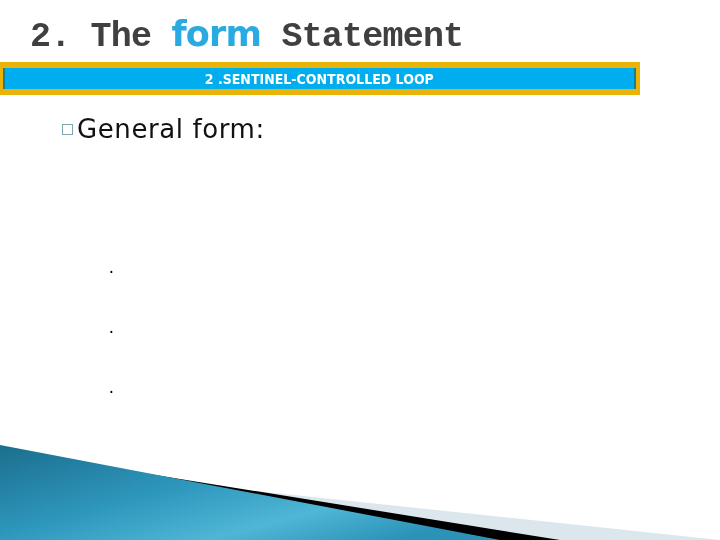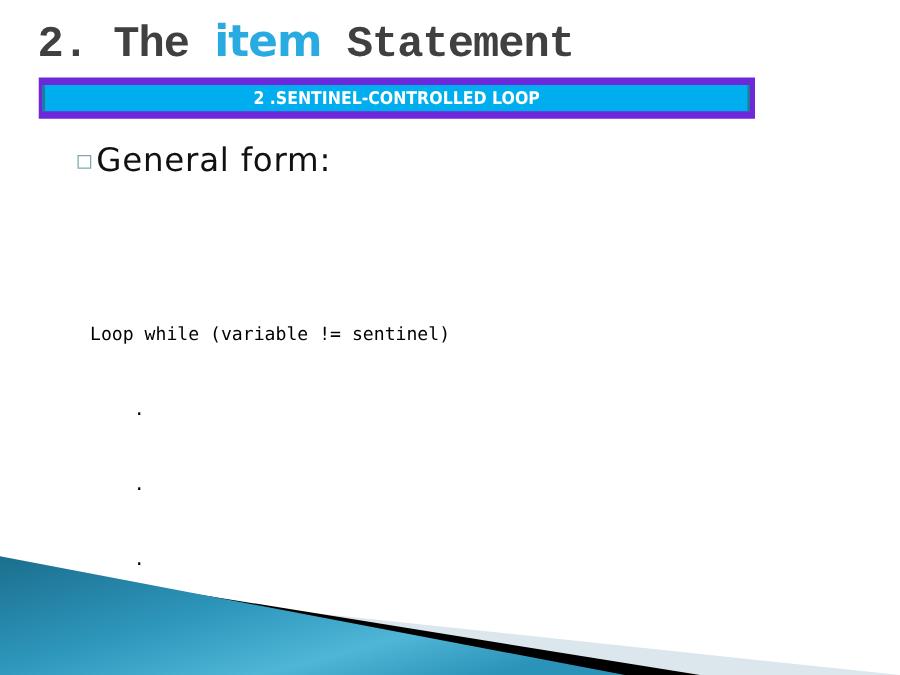--- a/index.html
+++ b/index.html
@@ -35,25 +35,24 @@
     font-family: "DejaVu Sans", "Liberation Sans", sans-serif;
   }
   .title-red   { color: #404040; font-family: Liberation Mono, monospace; }
   .title-blue  { color: #29ABE2; }
 
   
   .banner {
     position: absolute;
     left: 0px;
     top: 62px;
-    width: 573px;
+    width: 640px;
     height: 33px;
-    background: #6d28d9;
+    background: #eab308;
     box-sizing: border-box;
-    margin-left: 31px;
   }
   .banner-inner {
     position: absolute;
     left: 3px;
     top: 6px;
     right: 4px;
     height: 21px;
     background: #00AEEF;
     border-left: 2px solid #1E7C93;
     border-right: 2px solid #1E7C93;
@@ -120,37 +119,36 @@
     height: 120px;
     pointer-events: none;
   }
 </style>
 </head>
 <body>
 
 <div class="slide">
 
   <div class="slide-title">
-    <span class="title-red">2. The </span><span class="title-blue">item</span><span class="title-red"> Statement</span>
+    <span class="title-red">2. The </span><span class="title-blue">form</span><span class="title-red"> Statement</span>
   </div>
 
   <div class="banner">
     <div class="banner-inner">
       <span class="banner-text">2 .SENTINEL-CONTROLLED LOOP</span>
     </div>
   </div>
 
   <div class="bullet-row">
     <span class="bullet-marker"></span>
     <span class="bullet-text">General form:</span>
   </div>
 
   <div class="code-block">
     <span class="code-gap"></span>
-    <span class="code-line">Loop while (variable != sentinel)</span>
     <span class="code-line">    .</span>
     <span class="code-line">    .</span>
     <span class="code-line">    .</span>
     
     
     
     
     
   </div>
 

